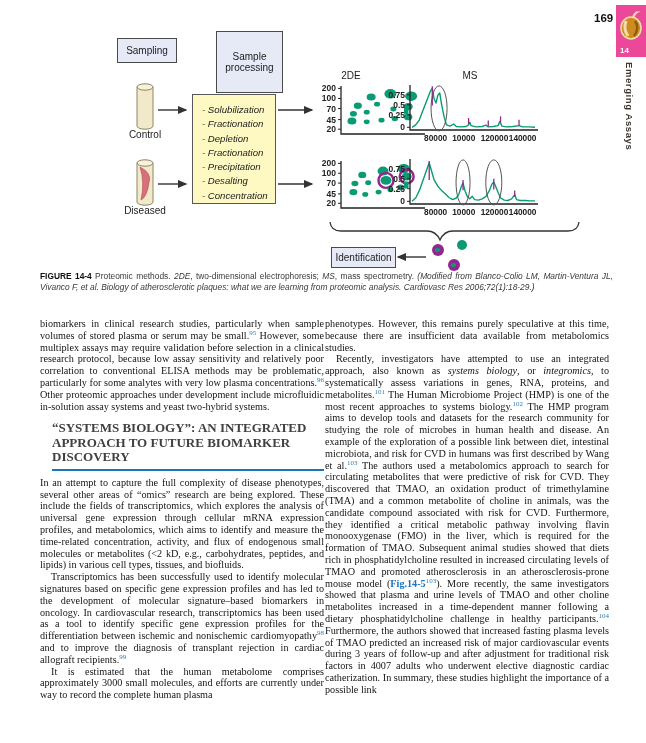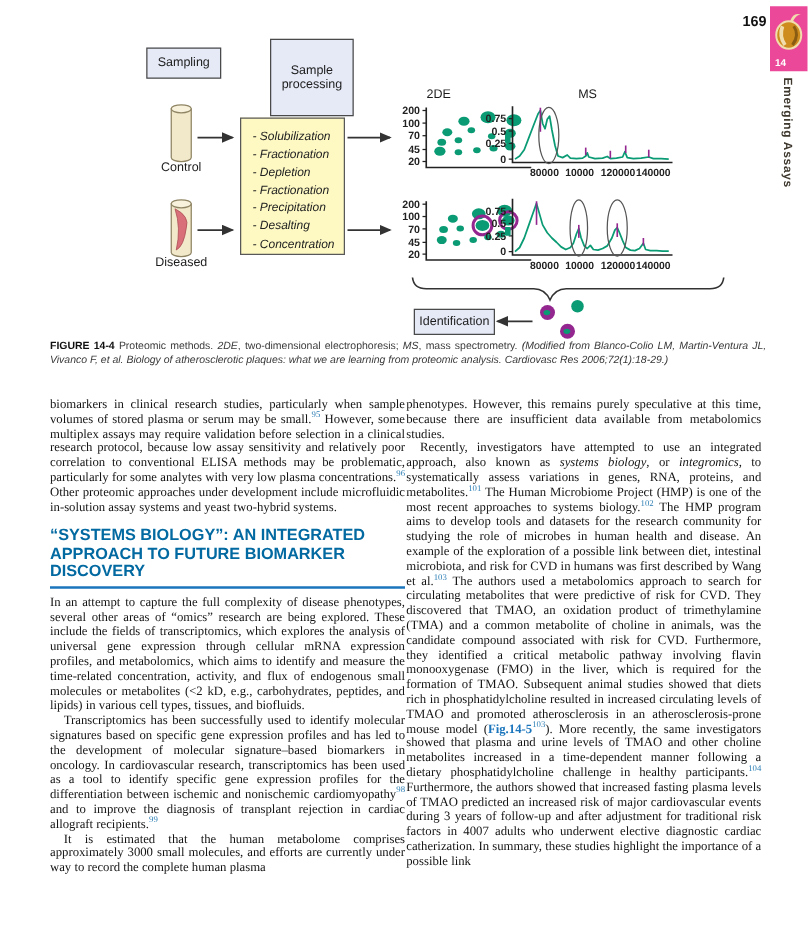--- a/index.html
+++ b/index.html
@@ -31,22 +31,22 @@
         color:#3a3a3a;text-align:justify;}
   .caption .cap-b{font-weight:bold;color:#101010;}
   .caption .i{font-style:italic;}
 
   
   .cols{position:absolute;left:40px;top:318px;width:574px;height:425px;display:flex;gap:1px;overflow:hidden;}
   .col{width:284px;font-family:"Liberation Serif",serif;font-size:10.2px;line-height:11.8px;
        text-align:justify;color:#141414;}
   .col p{margin:0;}
   .col p.ind{text-indent:11px;}
-  .col h2{font-family:Liberation Sans, sans-serif;font-size:13px;line-height:14.5px;
-       color:#0369a1;font-weight:bold;margin:9px 0 6px 0;padding-bottom:4px;
+  .col h2{font-family:Liberation Serif, serif;font-size:13px;line-height:14.5px;
+       color:#404040;font-weight:bold;margin:9px 0 6px 12px;padding-bottom:4px;
        border-bottom:2px solid #1B75BC;text-align:left;}
   .sup{color:#2E7FB5;font-size:7px;vertical-align:super;line-height:0;}
   .i{font-style:italic;}
   .figref{color:#1B75BC;font-weight:bold;}
 </style>
 </head>
 <body>
 
 <div class="page">
 

